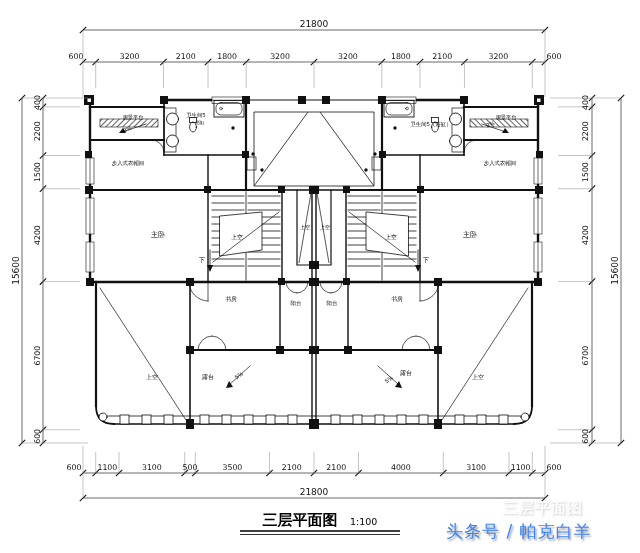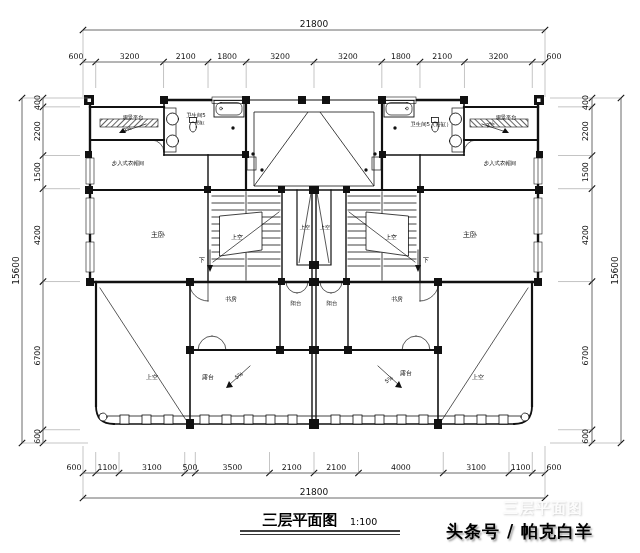--- a/index.html
+++ b/index.html
@@ -2,21 +2,21 @@
 <html><head>
 <meta charset="utf-8">
 <style>
   html,body{margin:0;padding:0;background:#fff;}
   #canvas{position:relative;width:640px;height:553px;background:#ffffff;overflow:hidden;
           font-family:"DejaVu Sans",sans-serif;}
   #plan-svg{position:absolute;left:0;top:0;}
   .wm{position:absolute;white-space:nowrap;pointer-events:none;}
   .wm-faint{left:503px;top:499px;font-size:15px;font-weight:bold;color:#fcfcfc;
             text-shadow:1px 1px 2px rgba(150,150,150,.45);letter-spacing:1px;}
-  .wm-main{left:446px;top:520px;font-size:17px;font-weight:bold;color:#000000;
+  .wm-main{left:446px;top:520px;font-size:17px;font-weight:normal;color:#3b82f6;
            text-shadow:1.5px 1.5px 2px #9c9c9c;letter-spacing:1px;}
   text{font-family:"DejaVu Sans",sans-serif;}
 </style>
 </head>
 <body>
 
 <div id="canvas">
 
 <svg id="plan-svg" width="640" height="553" viewBox="0 0 640 553">
   <defs>

